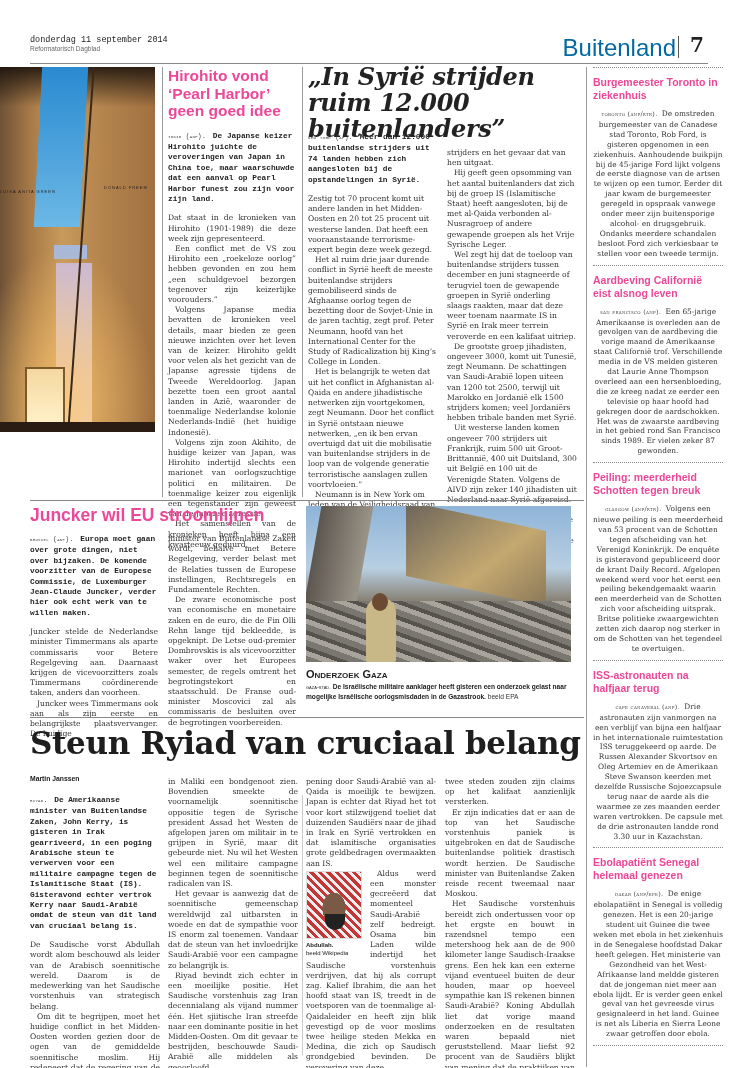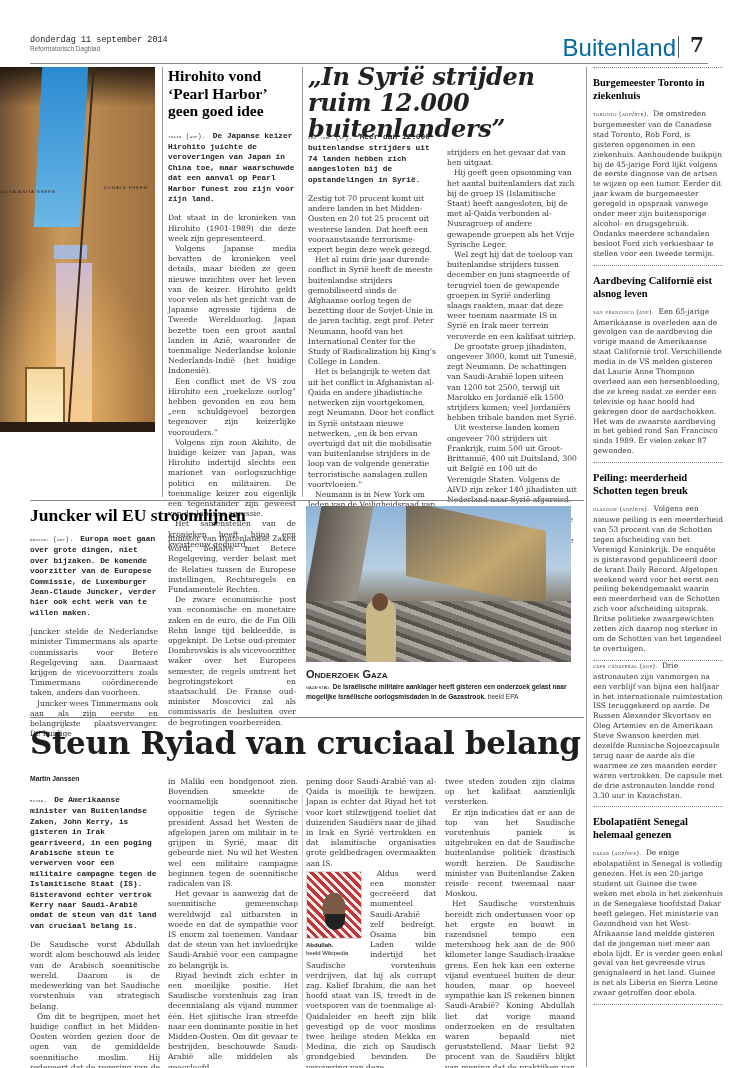--- a/index.html
+++ b/index.html
@@ -21,38 +21,38 @@
 .photo-memorial .sky2{position:absolute;left:54px;top:178px;width:33px;height:14px;background:#a8b8d8}
 .photo-memorial .sky3{position:absolute;left:56px;top:196px;width:36px;height:170px;background:linear-gradient(180deg,#c8b8d8,#e8d0c0)}
 .photo-memorial .darktop{position:absolute;left:0;top:0;width:155px;height:40px;background:linear-gradient(180deg,rgba(20,14,10,.85),rgba(20,14,10,0))}
 .photo-memorial .glow{position:absolute;left:0;top:180px;width:155px;height:190px;background:radial-gradient(ellipse at 40% 80%,rgba(255,200,110,.75),rgba(255,180,80,0) 70%)}
 .photo-memorial .seam{position:absolute;left:80px;top:0;width:2px;height:365px;background:#3a2818;transform:skewX(-4deg)}
 .photo-memorial .lantern{position:absolute;left:25px;top:300px;width:40px;height:58px;border:2px solid #7a5a2a;background:linear-gradient(180deg,#f4d8a0,#fff0c8)}
 .photo-memorial .floor{position:absolute;left:0;top:355px;width:155px;height:12px;background:#2a1c12}
 .photo-memorial .name1{position:absolute;left:0px;top:122px;font-family:"Liberation Sans",sans-serif;font-size:4px;color:#2a2020;letter-spacing:1px}
 .photo-memorial .name2{position:absolute;left:104px;top:118px;font-family:"Liberation Sans",sans-serif;font-size:4px;color:#2a2020;letter-spacing:1px}
 
-h2.hl{font-family:Liberation Serif, serif;font-weight:bold;color:#000000}
+h2.hl{font-family:Liberation Sans, sans-serif;font-weight:bold;color:#ec4899}
 .body-text{font-family:"DejaVu Serif",serif;font-size:7.6px;line-height:10.2px;color:#333;text-align:justify;hyphens:auto}
 .body-text p{text-indent:7px}
 .body-text p.noindent{text-indent:0}
 .lead{font-family:Liberation Mono, monospace;font-size:7.8px;line-height:10.4px;font-weight:bold;color:#222;margin-bottom:9px}
 .dateline{font-variant:small-caps;font-weight:normal;font-size:6.4px;letter-spacing:.3px;color:#444;margin-right:2px}
 .brief p.first{text-indent:0}
 
 .hiro{left:168px;top:67px;width:128px}
 .hiro h2{font-size:15.5px;line-height:17.5px;margin-bottom:11px}
 .syria-hl{left:308px;top:64px;width:278px;font-family:"DejaVu Serif",serif;font-style:italic;font-size:24px;line-height:26px;color:#222;letter-spacing:-.3px}
 .syria-c1{left:308px;top:132px;width:130px}
 .syria-c2{left:447px;top:148px;width:130px}
 .syria-c1 .body-text p,.syria-c2 .body-text p{text-align:left}
 
 .rcol{left:593px;width:130px}
 .rcol h2{font-size:10.5px;line-height:13px;margin:8px 0 7px}
-.rcol .body-text{text-align:left;font-size:7.4px;line-height:9.9px}
+.rcol .body-text{text-align:center;font-size:7.4px;line-height:9.9px}
 
 .junck-hl{left:30px;top:505px;font-size:17.5px}
 .junck-c1{left:30px;top:534px;width:128px}
 .junck-c2{left:168px;top:534px;width:128px}
 
 .photo-gaza{left:306px;top:506px;width:265px;height:156px;overflow:hidden;
  background:linear-gradient(180deg,#8fb4d8 0%,#b8cfe2 40%,#8a8478 60%,#6a665e 100%)}
 .photo-gaza .pillar{position:absolute;left:4px;top:0;width:52px;height:130px;background:linear-gradient(90deg,#5c5650,#9a9488);transform:skewX(-10deg)}
 .photo-gaza .slab{position:absolute;left:100px;top:10px;width:140px;height:75px;background:linear-gradient(135deg,#6a645a,#c4a870 60%,#8a7858);transform:skewY(12deg)}
 .photo-gaza .rubble{position:absolute;left:0;top:95px;width:265px;height:61px;background:repeating-linear-gradient(20deg,#7a7670 0 6px,#a8a49c 6px 11px,#56524c 11px 15px)}
@@ -102,22 +102,22 @@
 <div class="abs vrule" style="left:162px;top:67px;height:430px"></div>
 <div class="abs vrule" style="left:302px;top:67px;height:430px"></div>
 <div class="abs vrule" style="left:586px;top:67px;height:1000px"></div>
 <div class="abs vrule" style="left:302px;top:795px;height:260px;background:#ccc"></div>
 
 <article class="abs hiro">
   <h2 class="hl">Hirohito vond ‘Pearl Harbor’ geen goed idee</h2>
   <div class="lead"><span class="dateline">tokio (anp).</span> <span>De Japanse keizer Hirohito juichte de veroveringen van Japan in China toe, maar waarschuwde dat een aanval op Pearl Harbor funest zou zijn voor zijn land.</span></div>
   <div class="body-text">
     <p class="noindent">Dat staat in de kronieken van Hirohito (1901-1989) die deze week zijn gepresenteerd.</p>
+    <p>Een conflict met de VS zou Hirohito een „roekeloze oorlog” hebben gevonden en zou hem „een schuldgevoel bezorgen tegenover zijn keizerlijke voorouders.”</p>
     <p>Volgens Japanse media bevatten de kronieken veel details, maar bieden ze geen nieuwe inzichten over het leven van de keizer. Hirohito geldt voor velen als het gezicht van de Japanse agressie tijdens de Tweede Wereldoorlog. Japan bezette toen een groot aantal landen in Azië, waaronder de toenmalige Nederlandse kolonie Nederlands-Indië (het huidige Indonesië).</p>
-    <p>Een conflict met de VS zou Hirohito een „roekeloze oorlog” hebben gevonden en zou hem „een schuldgevoel bezorgen tegenover zijn keizerlijke voorouders.”</p>
     <p>Volgens zijn zoon Akihito, de huidige keizer van Japan, was Hirohito indertijd slechts een marionet van oorlogszuchtige politici en militairen. De toenmalige keizer zou eigenlijk een tegenstander zijn geweest van de Japanse agressie.</p>
     <p>Het samenstellen van de kronieken heeft bijna een kwarteeuw geduurd.</p>
   </div>
 </article>
 
 <h2 class="abs syria-hl">„In Syrië strijden ruim 12.000 buitenlanders”</h2>
 <div class="abs syria-c1">
   <div class="lead"><span class="dateline">new york (ap).</span> <span>Meer dan 12.000 buitenlandse strijders uit 74 landen hebben zich aangesloten bij de opstandelingen in Syrië.</span></div>
   <div class="body-text">
     <p class="noindent">Zestig tot 70 procent komt uit andere landen in het Midden-Oosten en 20 tot 25 procent uit westerse landen. Dat heeft een vooraanstaande terrorisme-expert begin deze week gezegd.</p>
@@ -155,20 +155,21 @@
   </div>
   <div class="dotrule" style="margin-top:6px"></div>
   <div class="brief">
     <h2 class="hl">Peiling: meerderheid Schotten tegen breuk</h2>
     <div class="body-text">
         <p class="first"><span class="dateline">glasgow (anp/rtr).</span> <span>Volgens een nieuwe peiling is een meerderheid van 53 procent van de Schotten tegen afscheiding van het Verenigd Koninkrijk. De enquête is gisteravond gepubliceerd door de krant Daily Record. Afgelopen weekend werd voor het eerst een peiling bekendgemaakt waarin een meerderheid van de Schotten zich voor afscheiding uitsprak. Britse politieke zwaargewichten zetten zich daarop nog sterker in om de Schotten van het tegendeel te overtuigen.</span></p>
       </div>
   </div>
   <div class="dotrule" style="margin-top:6px"></div>
   <div class="brief">
+    <h2 class="hl">ISS-astronauten na halfjaar terug</h2>
     <div class="body-text">
         <p class="first"><span class="dateline">cape canaveral (anp).</span> <span>Drie astronauten zijn vanmorgen na een verblijf van bijna een halfjaar in het internationale ruimtestation ISS teruggekeerd op aarde. De Russen Alexander Skvortsov en Oleg Artemiev en de Amerikaan Steve Swanson keerden met dezelfde Russische Sojoezcapsule terug naar de aarde als die waarmee ze zes maanden eerder waren vertrokken. De capsule met de drie astronauten landde rond 3.30 uur in Kazachstan.</span></p>
       </div>
   </div>
   <div class="dotrule" style="margin-top:6px"></div>
   <div class="brief">
     <h2 class="hl">Ebolapatiënt Senegal helemaal genezen</h2>
     <div class="body-text">
         <p class="first"><span class="dateline">dakar (anp/efe).</span> <span>De enige ebolapatiënt in Senegal is volledig genezen. Het is een 20-jarige student uit Guinee die twee weken met ebola in het ziekenhuis in de Senegalese hoofdstad Dakar heeft gelegen. Het ministerie van Gezondheid van het West-Afrikaanse land meldde gisteren dat de jongeman niet meer aan ebola lijdt. Er is verder geen enkel geval van het gevreesde virus gesignaleerd in het land. Guinee is net als Liberia en Sierra Leone zwaar getroffen door ebola.</span></p>
       </div>

